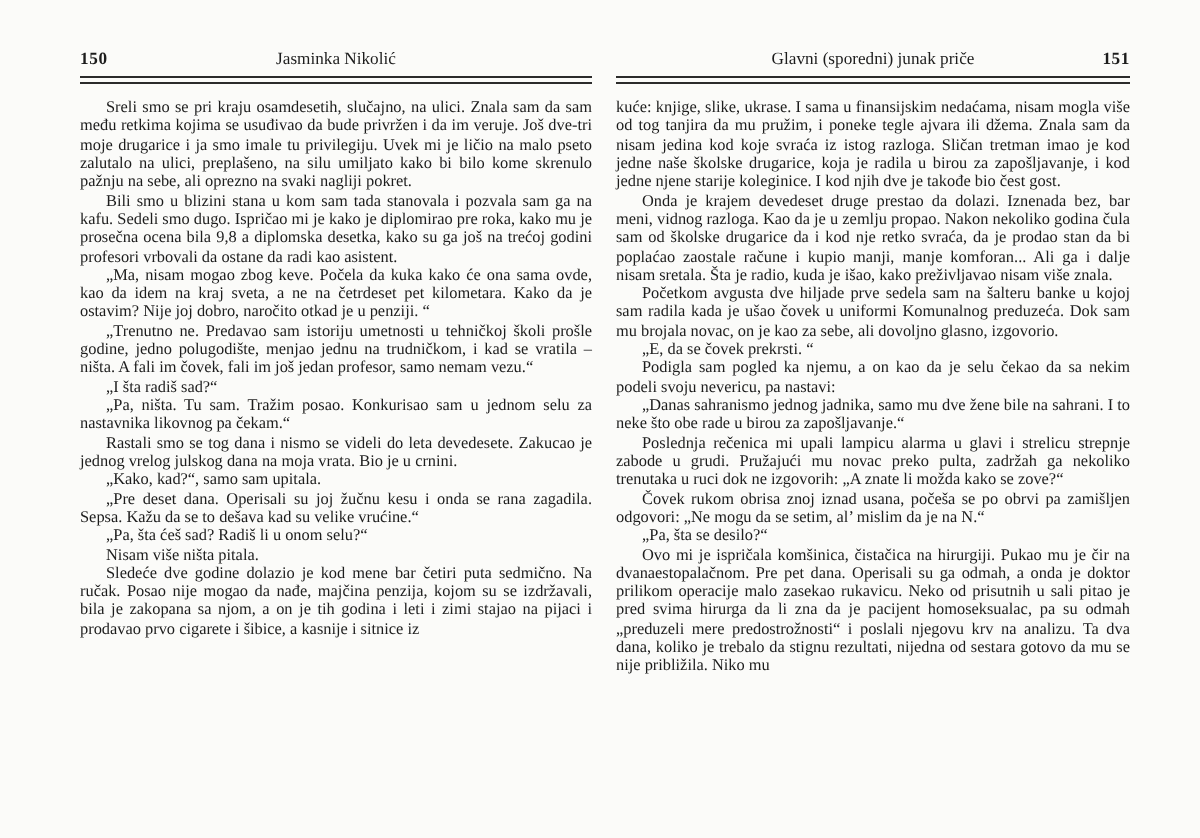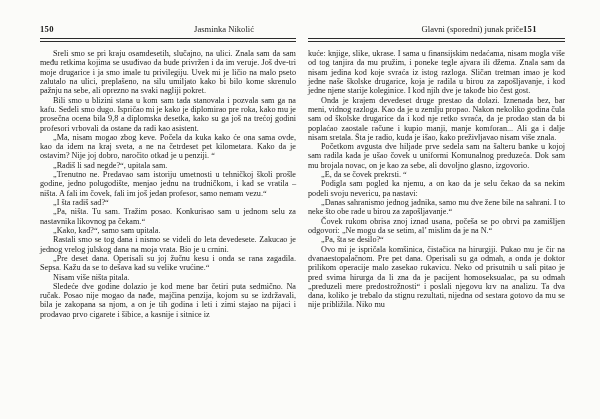--- a/index.html
+++ b/index.html
@@ -21,22 +21,22 @@
   .page-left  { padding: 24px 4px 0 40px; }
   .page-right { padding: 24px 35px 0 8px; }
 
   .pagehead {
     display: flex;
     align-items: baseline;
     font-size: 8.6px;
     line-height: 11px;
   }
   .pagehead .num { font-weight: bold; width: 42px; letter-spacing: 0.3px; }
-  .pagehead .num.r { }
-  .pagehead .runtitle { flex: 1; text-align: right; }
+  .pagehead .num.r { text-align: right; }
+  .pagehead .runtitle { flex: 1; text-align: center; }
 
   .rule {
     margin-top: 3px;
     height: 2px;
     border-top: 1.5px solid #2b2b2b;
     border-bottom: 1px solid #2b2b2b;
   }
 
   .pagebody {
     margin-top: 7px;
@@ -57,45 +57,46 @@
     <div class="pagehead">
       <span class="num">150</span>
       <span class="runtitle">Jasminka Nikolić</span>
       <span class="num r"></span>
     </div>
     <div class="rule"></div>
     <div class="pagebody">
       <p class="ind">Sreli smo se pri kraju osamdesetih, slučajno, na ulici. Znala sam da sam među retkima kojima se usuđivao da bude privržen i da im veruje. Još dve-tri moje drugarice i ja smo imale tu privilegiju. Uvek mi je ličio na malo pseto zalutalo na ulici, preplašeno, na silu umiljato kako bi bilo kome skrenulo pažnju na sebe, ali oprezno na svaki nagliji pokret.</p>
       <p class="ind">Bili smo u blizini stana u kom sam tada stanovala i pozvala sam ga na kafu. Sedeli smo dugo. Ispričao mi je kako je diplomirao pre roka, kako mu je prosečna ocena bila 9,8 a diplomska desetka, kako su ga još na trećoj godini profesori vrbovali da ostane da radi kao asistent.</p>
       <p class="ind">„Ma, nisam mogao zbog keve. Počela da kuka kako će ona sama ovde, kao da idem na kraj sveta, a ne na četrdeset pet kilometara. Kako da je ostavim? Nije joj dobro, naročito otkad je u penziji. “</p>
-      <p class="ind">„Radiš li sad negde?“, upitala sam.</p>
       <p class="ind">„Trenutno ne. Predavao sam istoriju umetnosti u tehničkoj školi prošle godine, jedno polugodište, menjao jednu na trudničkom, i kad se vratila – ništa. A fali im čovek, fali im još jedan profesor, samo nemam vezu.“</p>
       <p class="ind">„I šta radiš sad?“</p>
       <p class="ind">„Pa, ništa. Tu sam. Tražim posao. Konkurisao sam u jednom selu za nastavnika likovnog pa čekam.“</p>
+      <p class="ind">Rastali smo se tog dana i nismo se videli do leta devedesete. Zakucao je jednog vrelog julskog dana na moja vrata. Bio je u crnini.</p>
       <p class="ind">„Kako, kad?“, samo sam upitala.</p>
-      <p class="ind">Rastali smo se tog dana i nismo se videli do leta devedesete. Zakucao je jednog vrelog julskog dana na moja vrata. Bio je u crnini.</p>
       <p class="ind">„Pre deset dana. Operisali su joj žučnu kesu i onda se rana zagadila. Sepsa. Kažu da se to dešava kad su velike vrućine.“</p>
+      <p class="ind">„Pa, šta ćeš sad? Radiš li u onom selu?“</p>
       <p class="ind">Nisam više ništa pitala.</p>
       <p class="ind">Sledeće dve godine dolazio je kod mene bar četiri puta sedmično. Na ručak. Posao nije mogao da nađe, majčina penzija, kojom su se izdržavali, bila je zakopana sa njom, a on je tih godina i leti i zimi stajao na pijaci i prodavao prvo cigarete i šibice, a kasnije i sitnice iz</p>
     </div>
   </div>
 
   <div class="page page-right">
     <div class="pagehead">
       <span class="num"></span>
       <span class="runtitle">Glavni (sporedni) junak priče</span>
       <span class="num r">151</span>
     </div>
     <div class="rule"></div>
     <div class="pagebody">
       <p>kuće: knjige, slike, ukrase. I sama u finansijskim nedaćama, nisam mogla više od tog tanjira da mu pružim, i poneke tegle ajvara ili džema. Znala sam da nisam jedina kod koje svraća iz istog razloga. Sličan tretman imao je kod jedne naše školske drugarice, koja je radila u birou za zapošljavanje, i kod jedne njene starije koleginice. I kod njih dve je takođe bio čest gost.</p>
       <p class="ind">Onda je krajem devedeset druge prestao da dolazi. Iznenada bez, bar meni, vidnog razloga. Kao da je u zemlju propao. Nakon nekoliko godina čula sam od školske drugarice da i kod nje retko svraća, da je prodao stan da bi poplaćao zaostale račune i kupio manji, manje komforan... Ali ga i dalje nisam sretala. Šta je radio, kuda je išao, kako preživljavao nisam više znala.</p>
       <p class="ind">Početkom avgusta dve hiljade prve sedela sam na šalteru banke u kojoj sam radila kada je ušao čovek u uniformi Komunalnog preduzeća. Dok sam mu brojala novac, on je kao za sebe, ali dovoljno glasno, izgovorio.</p>
       <p class="ind">„E, da se čovek prekrsti. “</p>
       <p class="ind">Podigla sam pogled ka njemu, a on kao da je selu čekao da sa nekim podeli svoju nevericu, pa nastavi:</p>
       <p class="ind">„Danas sahranismo jednog jadnika, samo mu dve žene bile na sahrani. I to neke što obe rade u birou za zapošljavanje.“</p>
+      <p class="ind">Poslednja rečenica mi upali lampicu alarma u glavi i strelicu strepnje zabode u grudi. Pružajući mu novac preko pulta, zadržah ga nekoliko trenutaka u ruci dok ne izgovorih: „A znate li možda kako se zove?“</p>
       <p class="ind">Čovek rukom obrisa znoj iznad usana, počeša se po obrvi pa zamišljen odgovori: „Ne mogu da se setim, al’ mislim da je na N.“</p>
       <p class="ind">„Pa, šta se desilo?“</p>
       <p class="ind">Ovo mi je ispričala komšinica, čistačica na hirurgiji. Pukao mu je čir na dvanaestopalačnom. Pre pet dana. Operisali su ga odmah, a onda je doktor prilikom operacije malo zasekao rukavicu. Neko od prisutnih u sali pitao je pred svima hirurga da li zna da je pacijent homoseksualac, pa su odmah „preduzeli mere predostrožnosti“ i poslali njegovu krv na analizu. Ta dva dana, koliko je trebalo da stignu rezultati, nijedna od sestara gotovo da mu se nije približila. Niko mu</p>
     </div>
   </div>
 
 </div>
 
 </body></html>

